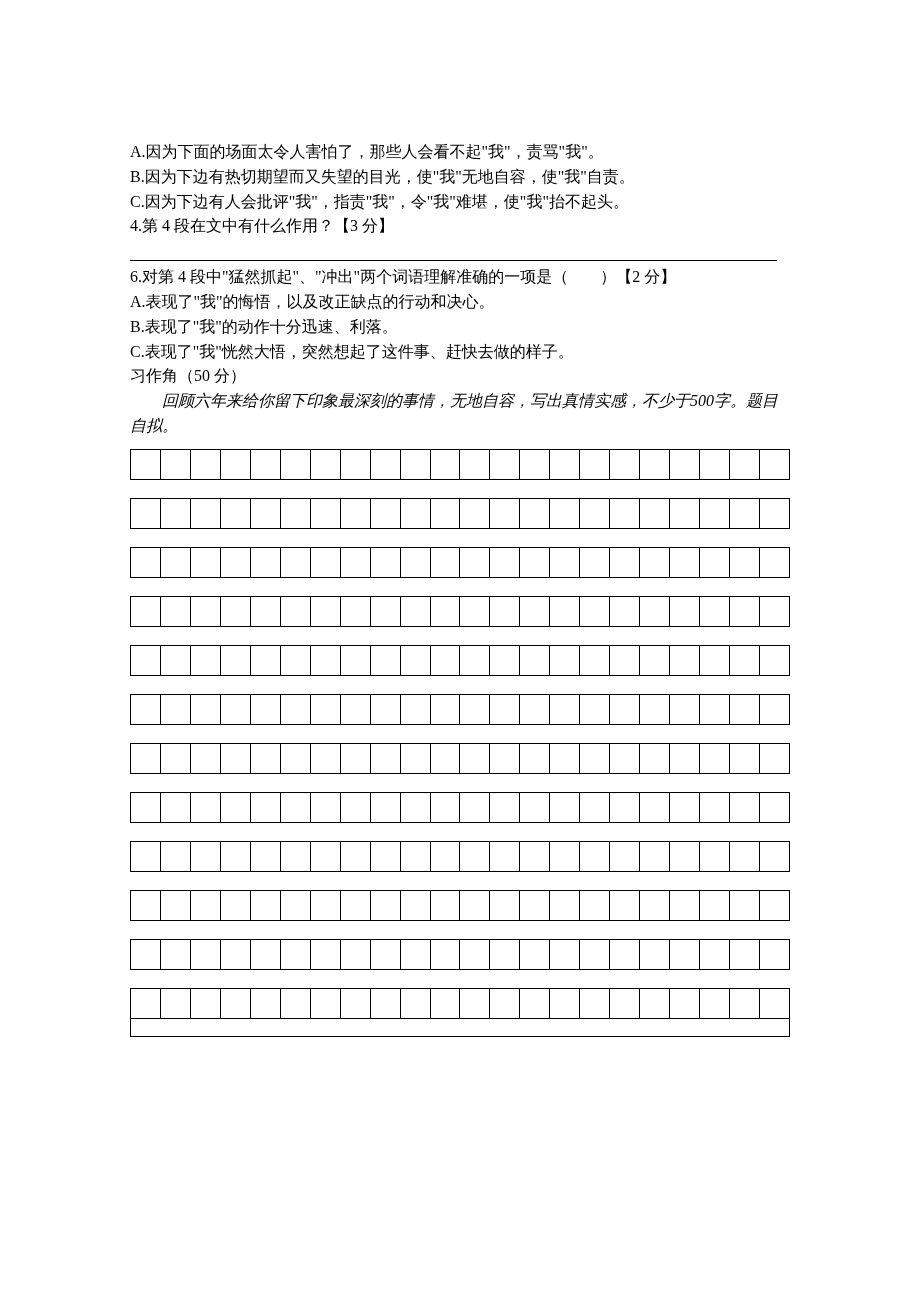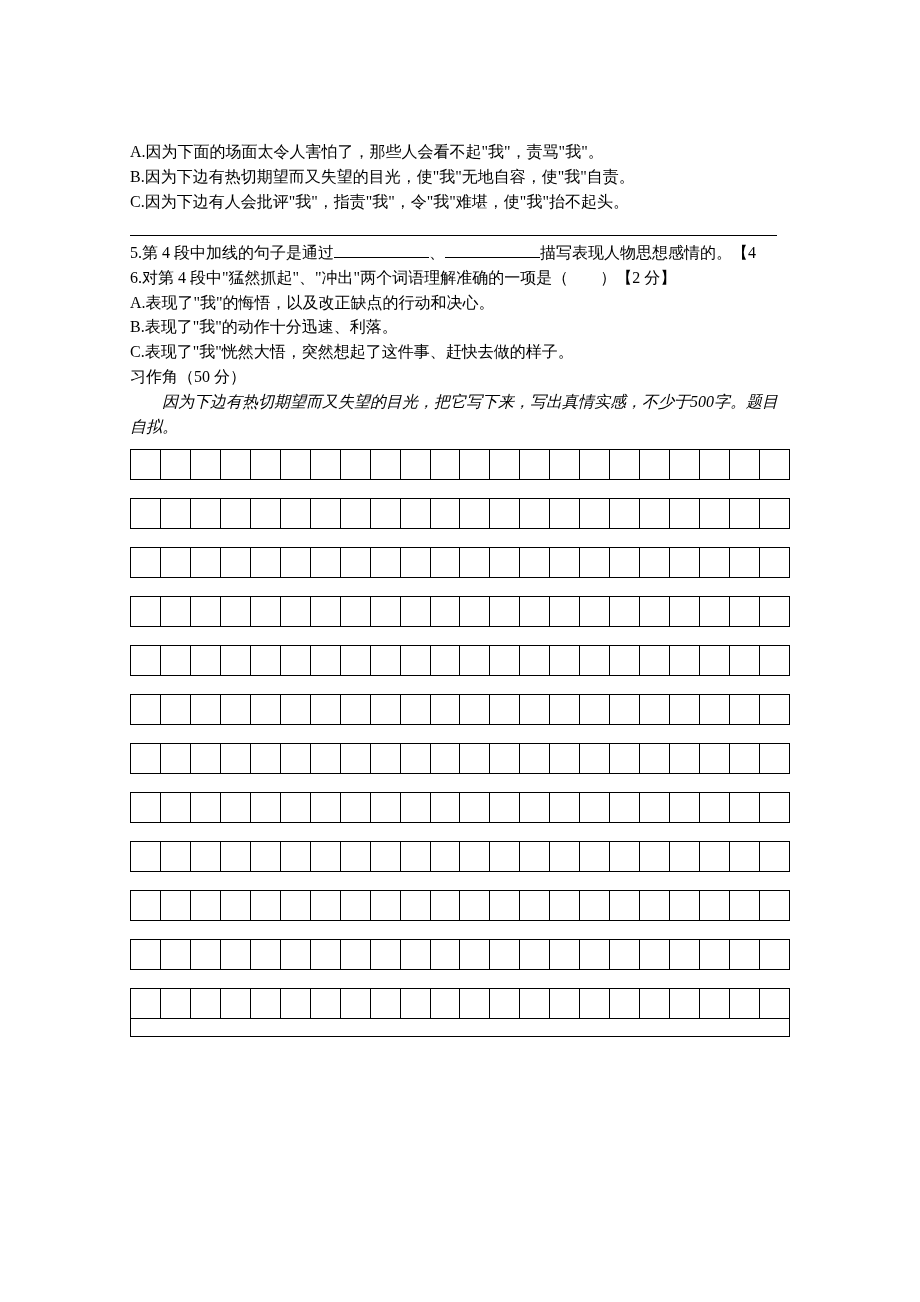--- a/index.html
+++ b/index.html
@@ -72,30 +72,28 @@
   }
 </style>
 </head>
 <body>
 
 <div class="page">
   <div class="content">
     <p>A.因为下面的场面太令人害怕了，那些人会看不起"我"，责骂"我"。</p>
     <p>B.因为下边有热切期望而又失望的目光，使"我"无地自容，使"我"自责。</p>
     <p>C.因为下边有人会批评"我"，指责"我"，令"我"难堪，使"我"抬不起头。</p>
+    <p>4.第 4 段在文中有什么作用？【3 分】</p>
     <div class="blank-line"></div>
-    <p>
-      <span>5.第 4 段中加线的句子是通过</span><span class="inline-blank"></span><span>、</span><span class="inline-blank"></span><span>描写表现人物思想感情的。【4</span>
-    </p>
     <p>6.对第 4 段中"猛然抓起"、"冲出"两个词语理解准确的一项是（　　）【2 分】</p>
     <p>A.表现了"我"的悔悟，以及改正缺点的行动和决心。</p>
     <p>B.表现了"我"的动作十分迅速、利落。</p>
     <p>C.表现了"我"恍然大悟，突然想起了这件事、赶快去做的样子。</p>
     <p class="section-title">习作角（50 分）</p>
-    <p class="italic-prompt">因为下边有热切期望而又失望的目光，把它写下来，写出真情实感，不少于500字。题目自拟。</p>
+    <p class="italic-prompt">回顾六年来给你留下印象最深刻的事情，无地自容，写出真情实感，不少于500字。题目自拟。</p>
   </div>
 
   <div class="grid-wrap" id="grid-wrap">
       <div class="grid-row">
         <div class="grid-cell"></div>
         <div class="grid-cell"></div>
         <div class="grid-cell"></div>
         <div class="grid-cell"></div>
         <div class="grid-cell"></div>
         <div class="grid-cell"></div>

